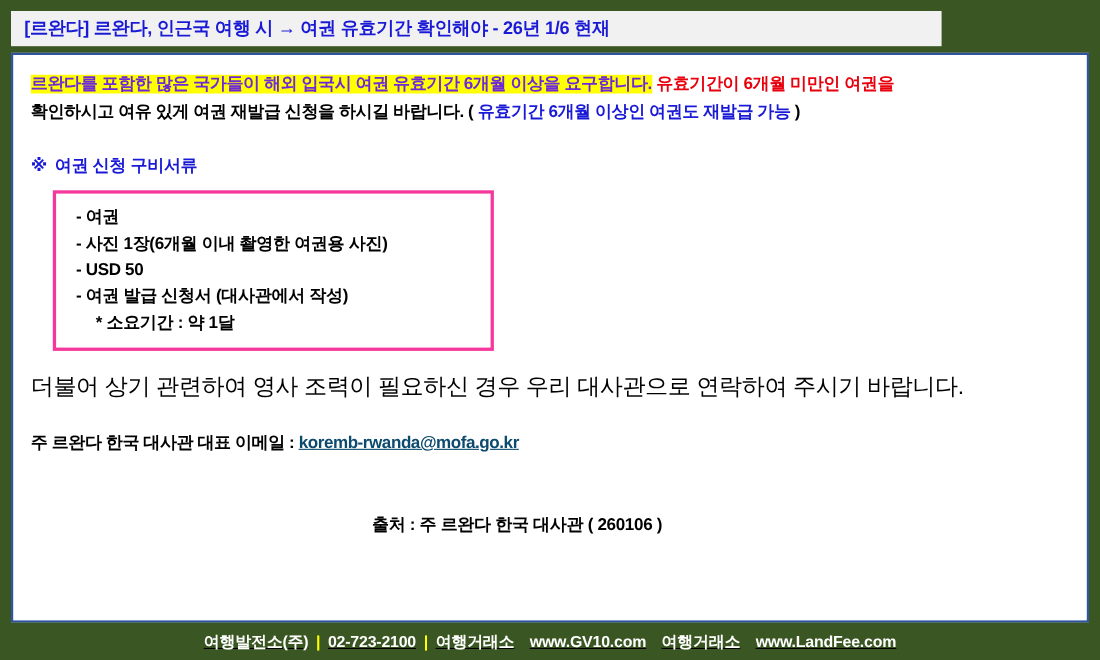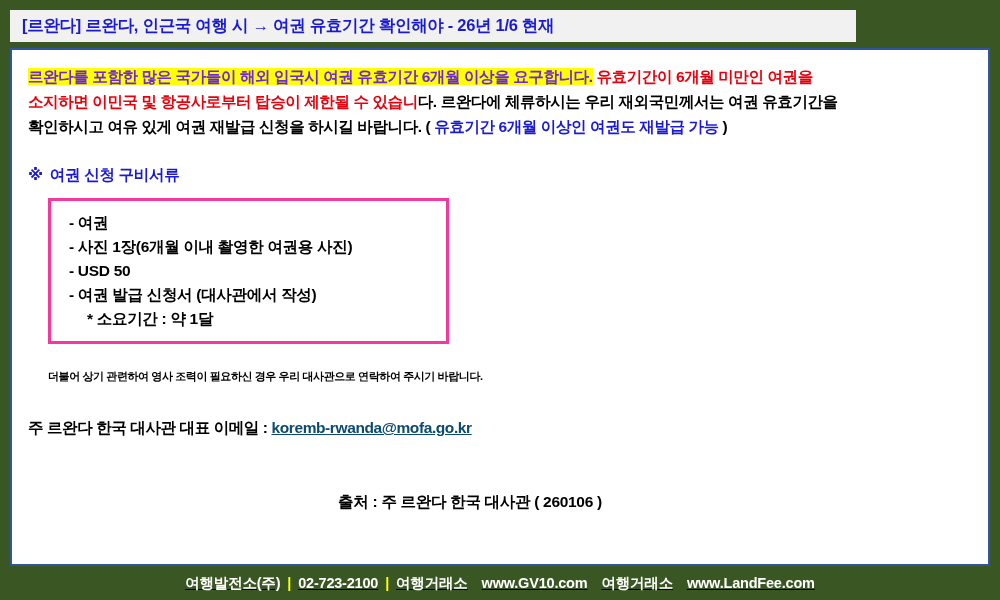--- a/index.html
+++ b/index.html
@@ -97,26 +97,25 @@
     letter-spacing: -0.3px;
     white-space: nowrap;
   }
   #req-box .item.sub {
     padding-left: 18px;
   }
 
   
   #followup {
     margin-top: 20px;
-    font-size: 11px;
-    font-weight: bold;
+    font-size: 21px;
+    font-weight: normal;
     color: #000000;
     letter-spacing: -0.4px;
     line-height: 25px;
-    margin-left: 20px;
   }
   #contact-block {
     margin-top: 26px;
     font-size: 15.5px;
     font-weight: bold;
     color: #000000;
     letter-spacing: -0.4px;
     line-height: 25px;
   }
   #contact-block .line { white-space: nowrap; }
@@ -172,23 +171,20 @@
 </div>
 
 <div id="content-panel">
   <div id="content-inner">
 
     <div class="para">
       <div class="line">
         <span class="hl">르완다를 포함한 많은 국가들이 해외 입국시 여권 유효기간 6개월 이상을 요구합니다.</span><span class="red"> 유효기간이 6개월 미만인 여권을</span>
       </div>
       <div class="line">
-        <span class="red">소지하면 이민국 및 항공사로부터 탑승이 제한될 수 있습니</span><span class="blk">다. 르완다에 체류하시는 우리 재외국민께서는 여권 유효기간을</span>
-      </div>
-      <div class="line">
         <span class="blk">확인하시고 여유 있게 여권 재발급 신청을 하시길 바랍니다.  ( </span><span class="blue-txt">유효기간 6개월 이상인 여권도 재발급 가능</span><span class="blk"> )</span>
       </div>
     </div>
 
     <div id="req-heading">
       <span class="mark">※</span><span>여권 신청 구비서류</span>
     </div>
 
     <div id="req-box">
       <div class="item">- 여권</div>

